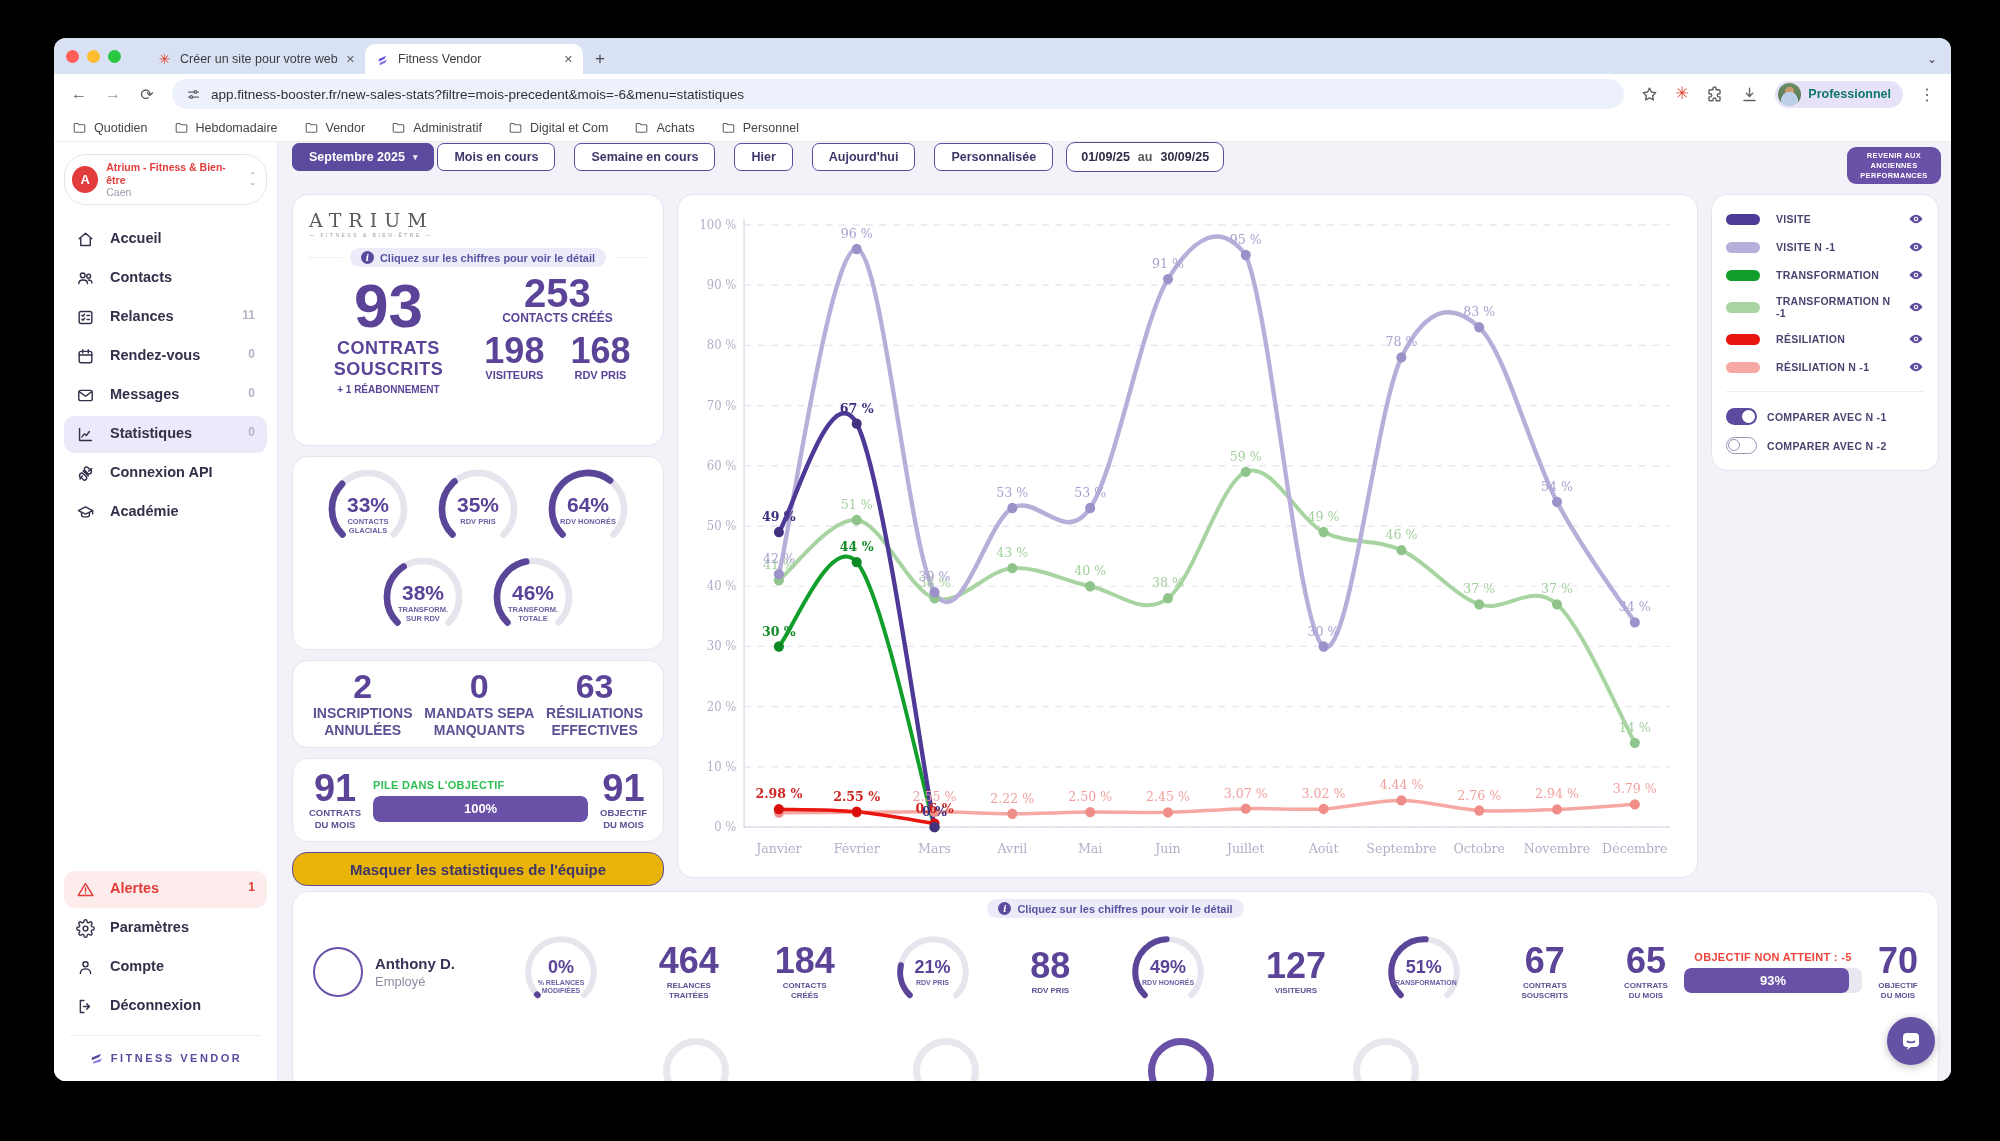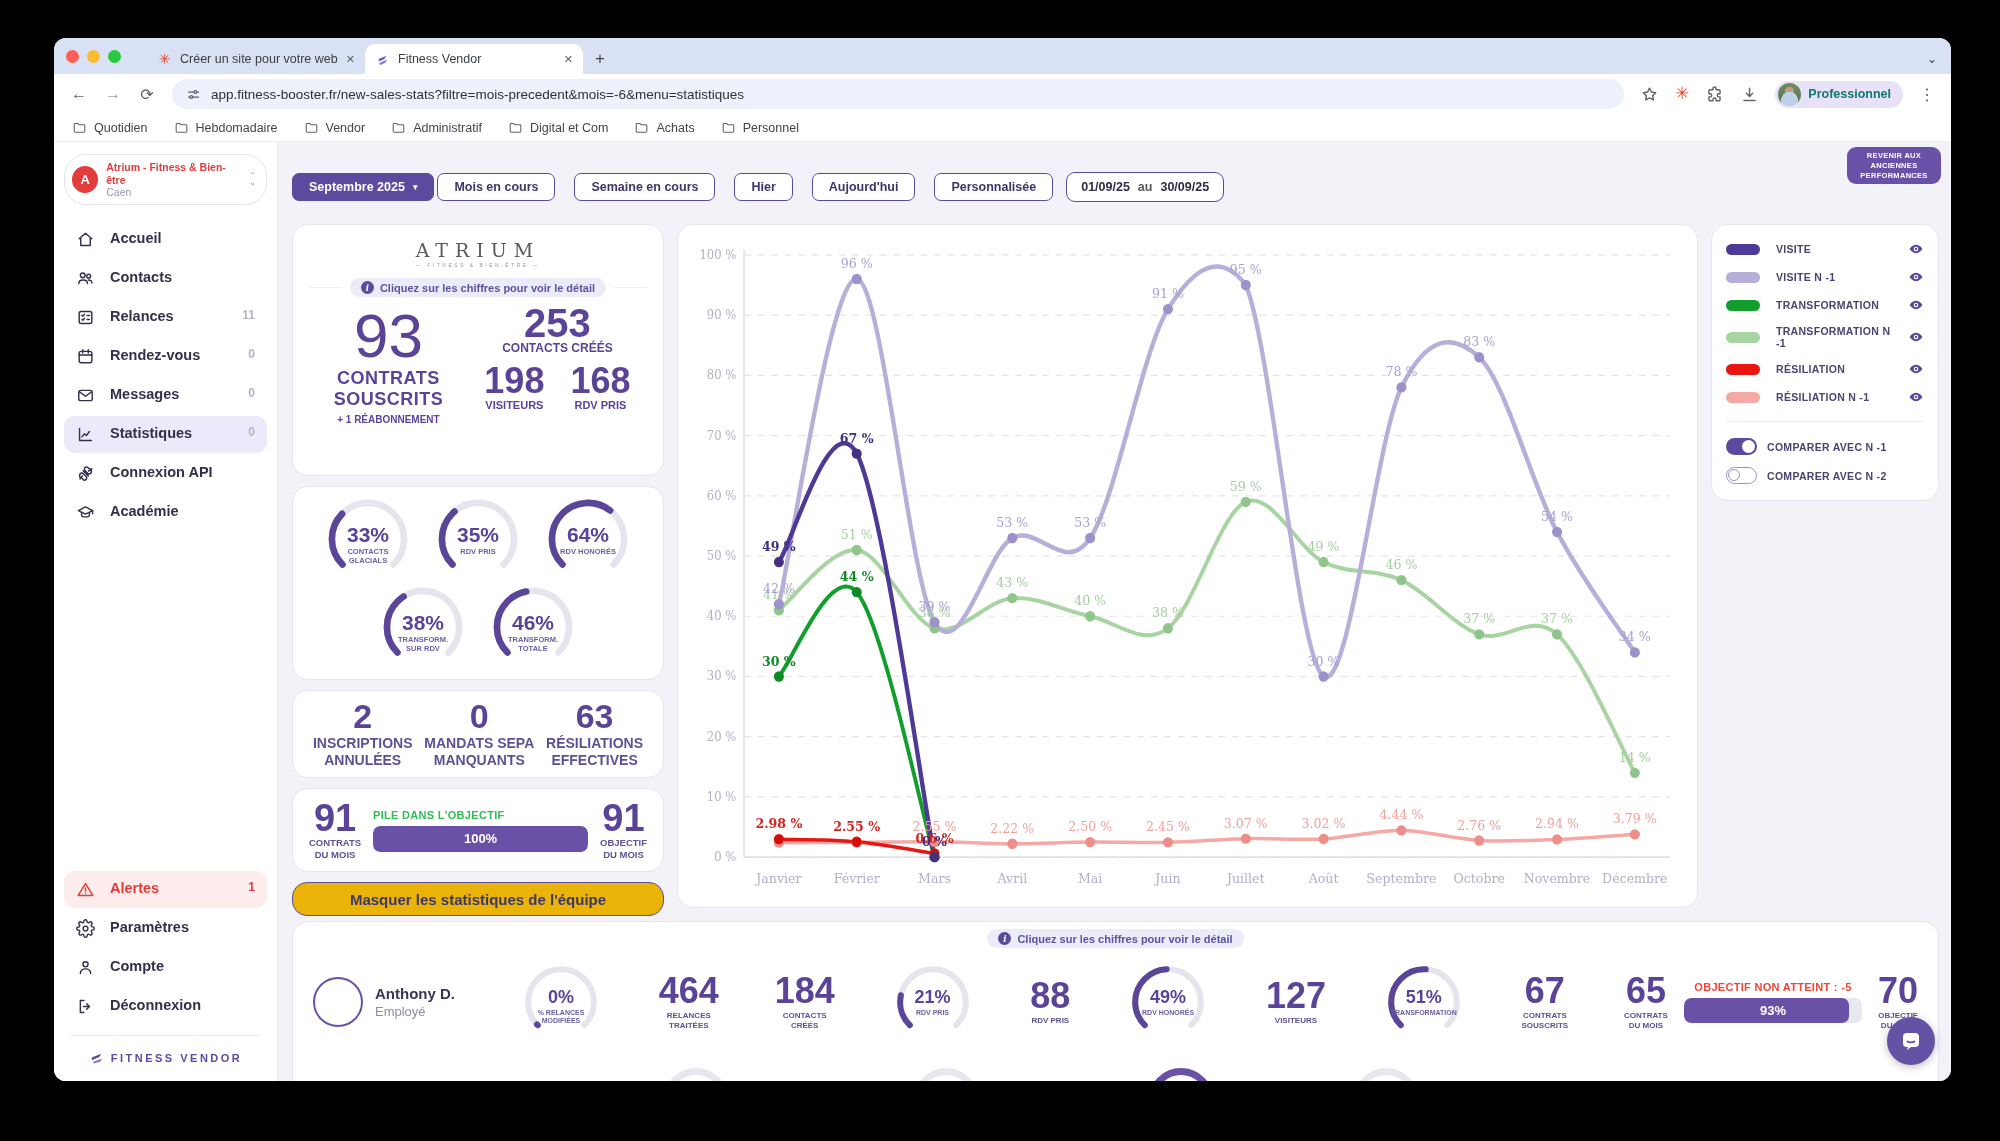--- a/index.html
+++ b/index.html
@@ -48,41 +48,41 @@
   .sfooter{margin-top:auto;display:flex;flex-direction:column;gap:2px}
   .nav-item.alert{color:#e23c39;background:#fdecec;border-radius:11px}
   .nav-item.alert .nbadge{color:#e23c39;font-weight:800}
   .sdivider{height:1px;background:#eeedf3;margin:10px 6px}
   .brandrow{display:flex;align-items:center;justify-content:center;gap:7px;padding:4px 0 2px}
   .brandrow svg{width:15px;height:15px}
   .brandtxt{font-size:11px;font-weight:800;letter-spacing:2.5px;color:#5b4a9e}
   
   .main{flex:1;position:relative;padding:0 12px 0 14px;overflow:hidden}
   .legacy-btn{position:absolute;top:5px;right:10px;width:94px;background:#6a51a8;color:#fff;border:none;border-radius:9px;font-size:7.5px;font-weight:800;line-height:1.3;padding:4px 5px;text-align:center;letter-spacing:.3px;cursor:pointer;font-family:inherit}
-  .filterrow{display:flex;gap:3px;margin-top:30px;align-items:center}
+  .filterrow{display:flex;gap:3px;align-items:center}
   .fbtn{height:28px;padding:0 16px;border:1.5px solid #5b4a9e;border-radius:7px;background:#fff;color:#3f3668;font-size:12.5px;font-weight:700;cursor:pointer;font-family:inherit;display:flex;align-items:center;gap:8px}
   .fbtn.sel{background:#5b4a9e;color:#fff}
   .fbtn .chev{font-size:9px;opacity:.9}
   .daterange{margin-left:10px;height:30px;border:1.5px solid #5b4a9e;border-radius:9px;background:#fff;display:flex;align-items:center;gap:8px;padding:0 14px;font-size:12.5px;font-weight:800;color:#2f2a46;cursor:pointer}
   .daterange .au{font-weight:600;color:#555}
   .contentrow{display:flex;gap:13px;margin-top:22px;height:684px}
   .card{background:#fff;border:1px solid #e7e4f0;border-radius:16px}
   .leftcol{width:372px;display:flex;flex-direction:column;gap:10px}
   
   .card1{flex:0 0 252px;padding:10px 16px 6px;display:flex;flex-direction:column}
-  .atrium{text-align:center;margin-top:4px}
+  .atrium{text-align:left;margin-top:4px}
   .atrium .t1{font-family:"DejaVu Serif",serif;font-size:19px;letter-spacing:7px;color:#5a5a5a}
   .atrium .t2{font-size:5px;letter-spacing:2.5px;color:#9a9a9a;margin-top:1px}
   .hintline{display:flex;align-items:center;gap:8px;margin:10px 0 6px}
   .hintline::before,.hintline::after{content:"";flex:1;height:1px;background:#efedf6}
   .hintpill{display:flex;align-items:center;gap:6px;background:#ecebfa;border-radius:13px;padding:3px 11px;font-size:11px;font-weight:700;color:#5a53a2;white-space:nowrap}
   .iic{width:13px;height:13px;border-radius:50%;background:#5b4a9e;color:#fff;font-size:8.5px;font-weight:800;display:flex;align-items:center;justify-content:center;font-family:"DejaVu Serif",serif;font-style:italic}
   .sgrid{display:flex;flex:1}
   .sleft{width:47%;text-align:center;cursor:pointer}
-  .sbig{font-size:62px;font-weight:400;color:#5b4398;line-height:.95;margin-top:4px}
+  .sbig{font-size:62px;font-weight:700;color:#5b4398;line-height:.95;margin-top:4px}
   .sbiglabel{font-size:18px;font-weight:800;color:#5b4398;letter-spacing:.5px;line-height:1.15;margin-top:2px}
   .sextra{font-size:10px;font-weight:800;color:#5b4398;margin-top:5px}
   .sright{flex:1;display:flex;flex-direction:column;align-items:center}
   .smid .v{font-size:40px;font-weight:800;color:#5b4398;line-height:1;text-align:center}
   .smid .l{font-size:12px;font-weight:800;color:#5b4398;text-align:center;margin-top:-2px}
   .spair{display:flex;gap:26px;margin-top:8px}
   .spair .v{font-size:36px;font-weight:800;color:#5b4398;line-height:1;text-align:center}
   .spair .l{font-size:11px;font-weight:800;color:#5b4398;text-align:center;margin-top:0}
   
   .card2{flex:0 0 190px;padding:8px 4px;display:flex;flex-wrap:wrap;justify-content:center;align-content:center;column-gap:14px}

